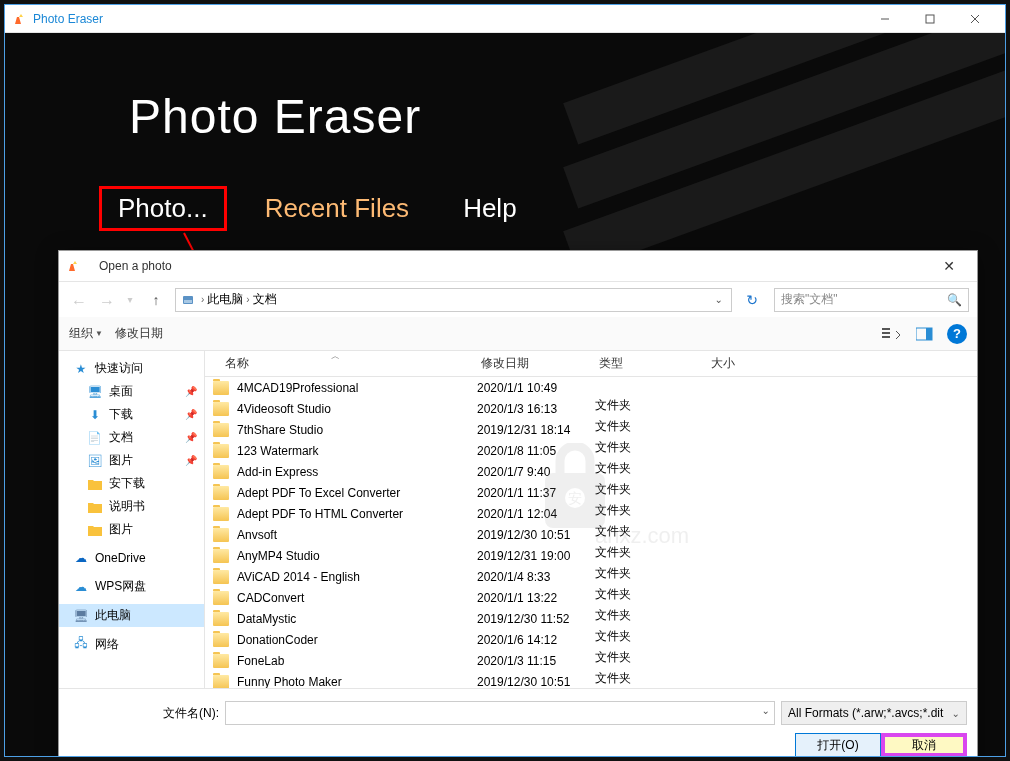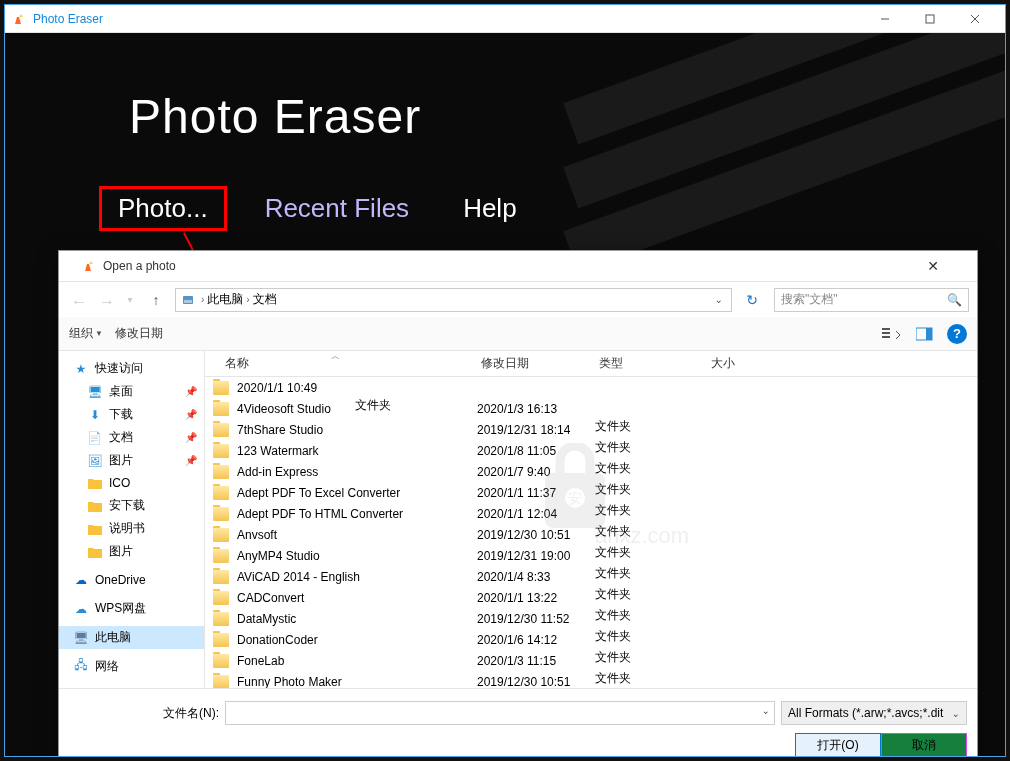--- a/index.html
+++ b/index.html
@@ -13,28 +13,28 @@
 .outer-titlebar .title { font-size: 12px; color: #1a87d6; flex: 1; }
 .outer-ctrls { display: flex; height: 100%; }
 .outer-ctrls .btn { width: 45px; height: 100%; display: flex; align-items: center; justify-content: center; color: #666; font-size: 10px; }
 .outer-body { position: absolute; top: 28px; left: 0; right: 0; bottom: 0; background: #0a0a0a; overflow: hidden; }
 .dark-bg-stripes { position: absolute; right: -50px; top: -30px; width: 500px; height: 260px; }
 .dark-bg-stripes div { position: absolute; background: #1a1a1a; width: 520px; height: 44px; transform: rotate(-20deg); }
 .app-title { position: absolute; left: 124px; top: 56px; font-size: 48px; font-weight: 300; color: #fff; letter-spacing: 1px; }
 .menu-row { position: absolute; left: 94px; top: 153px; display: flex; gap: 22px; align-items: center; }
 .menu-item { font-size: 26px; font-weight: 300; padding: 4px 16px; cursor: pointer; }
 .menu-open { color: #fff; border: 3px solid #ff0000; }
-.menu-recent { color: #c4b5fd; }
+.menu-recent { color: #fdba74; }
 .menu-help { color: #fff; }
 
 .arrow { position: absolute; left: 176px; top: 197px; pointer-events: none; }
 
 
 .dialog { position: absolute; left: 53px; top: 217px; width: 920px; height: 518px; background: #fff; border: 1px solid #999; box-shadow: 0 4px 20px rgba(0,0,0,0.4); display: flex; flex-direction: column; }
-.dlg-title { height: 30px; display: flex; align-items: center; padding: 0 24px; }
+.dlg-title { height: 30px; display: flex; align-items: center; padding: 0 8px; gap: 12px; }
 .dlg-title .app-icon { width: 14px; height: 14px; margin-right: 6px; }
 .dlg-title .t { font-size: 12px; color: #333; flex: 1; }
 .dlg-title .close { width: 40px; height: 100%; display: flex; align-items: center; justify-content: center; font-size: 14px; color: #333; }
 
 .dlg-nav { height: 36px; border-top: 1px solid #e5e5e5; display: flex; align-items: center; padding: 0 8px; gap: 4px; }
 .nav-arrow { width: 24px; height: 24px; display: flex; align-items: center; justify-content: center; color: #ccc; font-size: 16px; }
 .nav-up { width: 22px; height: 22px; display: flex; align-items: center; justify-content: center; color: #555; font-size: 14px; margin: 0 4px; }
 .breadcrumb { flex: 1; height: 24px; border: 1px solid #ccc; background: #fff; display: flex; align-items: center; padding: 0 4px; font-size: 12px; }
 .breadcrumb .bc-icon { width: 16px; height: 16px; margin-right: 2px; display: flex; align-items: center; justify-content: center; }
 .breadcrumb .sep { margin: 0 3px; color: #666; font-size: 10px; }
@@ -90,21 +90,21 @@
 .watermark svg { width: 200px; height: 120px; }
 
 .dlg-footer { border-top: 1px solid #e5e5e5; padding: 12px 10px 10px; }
 .foot-row1 { display: flex; align-items: center; margin-bottom: 8px; }
 .foot-label { font-size: 12px; margin-right: 6px; width: 150px; text-align: right; }
 .foot-input { flex: 1; height: 24px; border: 1px solid #ccc; position: relative; }
 .foot-input .drop { position: absolute; right: 4px; top: 3px; font-size: 10px; color: #555; }
 .foot-filter { width: 186px; height: 24px; border: 1px solid #ccc; margin-left: 6px; font-size: 12px; display: flex; align-items: center; padding: 0 6px; background: #efefef; }
 .foot-filter .drop { margin-left: auto; font-size: 10px; color: #555; }
 .foot-row2 { display: flex; justify-content: flex-end; }
-.foot-btn { width: 86px; height: 24px; border: 1px solid #d946ef; background: #15803d; font-size: 12px; display: flex; align-items: center; justify-content: center; }
+.foot-btn { width: 86px; height: 24px; border: 4px solid #d946ef; background: #fef9c3; font-size: 12px; display: flex; align-items: center; justify-content: center; }
 .foot-btn.primary { border: 1px solid #0078d7; background: #e5f1fb; }
 </style>
 </head>
 <body>
 
 <div class="outer-window">
   <div class="outer-titlebar">
     <span class="app-icon">
       <svg viewBox="0 0 14 14">
           <path d="M2 12 L4 5 L6 5 L8 12 Z" fill="#ff6a2b"></path>
@@ -235,28 +235,20 @@
                   <span class="side-icon ic-pics">🖼</span>
                   <span>图片</span>
                   <span class="pin">📌</span>
                 </div>
                 <div class="side-item">
                   <span class="side-icon ic-folder">
                     <svg width="14" height="12">
                       <path d="M0 2 h5 l1 1 h8 v9 h-14 z" fill="#f9c23c"></path>
                     </svg>
                   </span>
-                  <span>ICO</span>
-                </div>
-                <div class="side-item">
-                  <span class="side-icon ic-folder">
-                    <svg width="14" height="12">
-                      <path d="M0 2 h5 l1 1 h8 v9 h-14 z" fill="#f9c23c"></path>
-                    </svg>
-                  </span>
                   <span>安下载</span>
                 </div>
                 <div class="side-item">
                   <span class="side-icon ic-folder">
                     <svg width="14" height="12">
                       <path d="M0 2 h5 l1 1 h8 v9 h-14 z" fill="#f9c23c"></path>
                     </svg>
                   </span>
                   <span>说明书</span>
                 </div>
@@ -303,20 +295,21 @@
               <svg viewBox="0 0 200 120">
                   <rect x="50" y="30" width="60" height="55" rx="8" fill="#888"></rect>
                   <path d="M65 30 v-12 a15 15 0 0 1 30 0 v12" fill="none" stroke="#888" stroke-width="9"></path>
                   <circle cx="80" cy="55" r="10" fill="#fff"></circle>
                   <text x="80" y="60" font-size="14" text-anchor="middle" fill="#888">安</text>
                   <text x="100" y="100" font-size="22" fill="#888" font-family="Arial">anxz.com</text>
                 </svg>
             </div>
           <div class="file-row">
                 <span class="folder-ic"></span>
+                <span class="fname">4MCAD19Professional</span>
                 <span class="fdate">2020/1/1 10:49</span>
                 <span class="ftype">文件夹</span>
               </div>
               <div class="file-row">
                 <span class="folder-ic"></span>
                 <span class="fname">4Videosoft Studio</span>
                 <span class="fdate">2020/1/3 16:13</span>
                 <span class="ftype">文件夹</span>
               </div>
               <div class="file-row">

